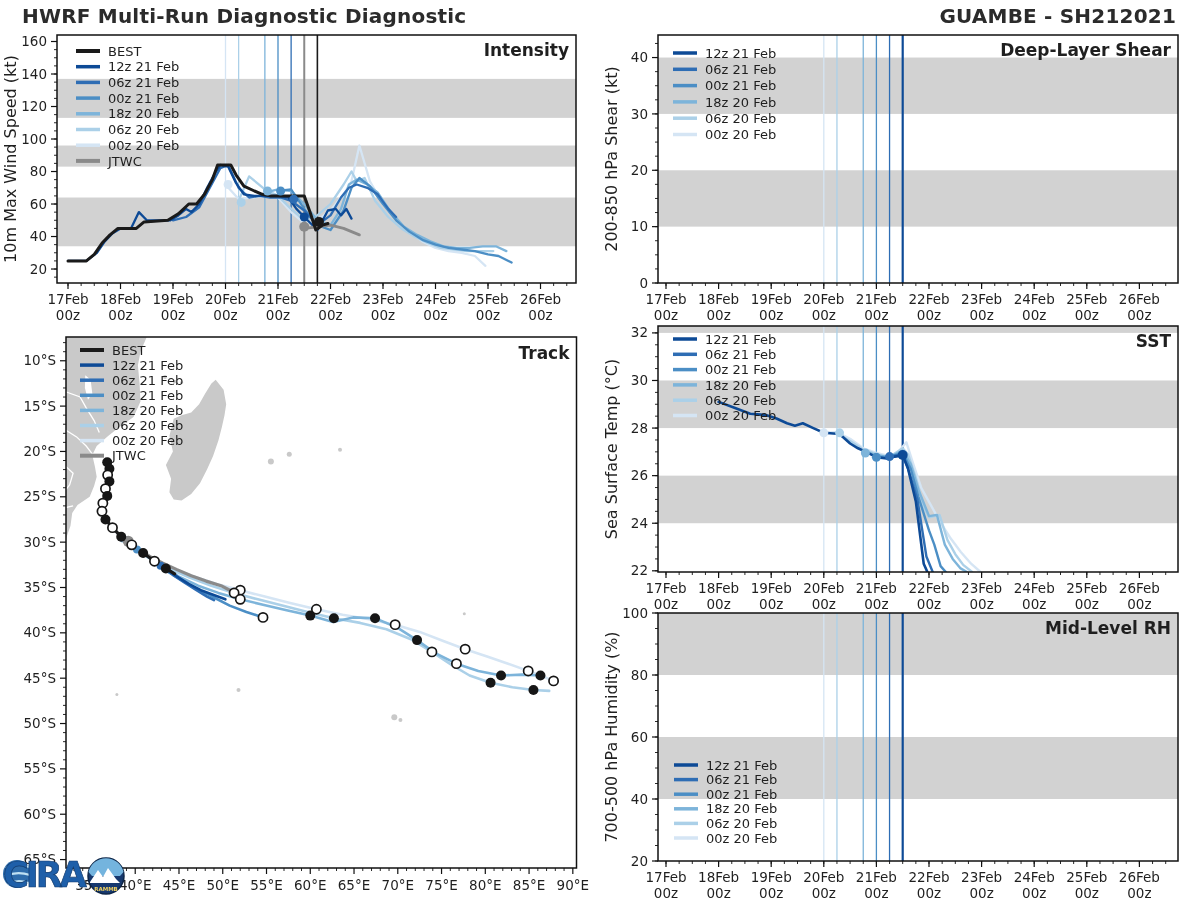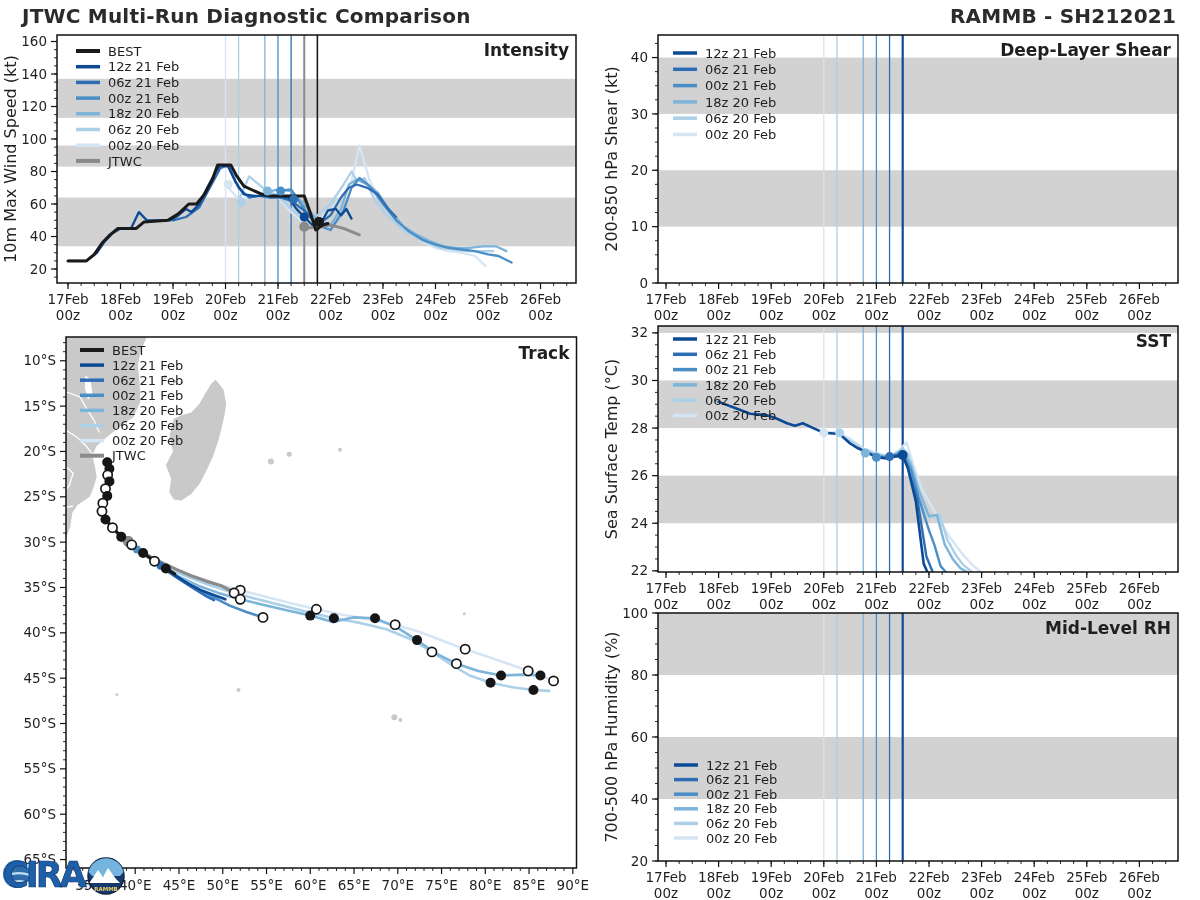--- a/index.html
+++ b/index.html
@@ -9,22 +9,22 @@
   .hdr-left{left:22px;}
   .hdr-right{right:24px;text-align:right;}
   #fig{position:absolute;left:0;top:0;}
   #logo{position:absolute;left:2px;top:850px;}
   svg text{font-family:"DejaVu Sans",sans-serif;}
 </style>
 </head>
 <body>
 
 <div id="app">
-  <div class="hdr hdr-left">JTWC Multi-Run Diagnostic Comparison</div>
-  <div class="hdr hdr-right">RAMMB - SH212021</div>
+  <div class="hdr hdr-left">HWRF Multi-Run Diagnostic Diagnostic</div>
+  <div class="hdr hdr-right">GUAMBE - SH212021</div>
 
   <svg id="fig" width="1200" height="900" viewBox="0 0 1200 900">
       <g>
         <clipPath id="clip-intensity">
           <rect x="57" y="35" width="519" height="248"></rect>
         </clipPath>
         <g clip-path="url(#clip-intensity)">
           <rect x="57" y="197.51638269986896" width="519" height="48.754914809960695" fill="#d2d2d2"></rect>
           <rect x="57" y="145.5111402359109" width="519" height="21.12712975098296" fill="#d2d2d2"></rect>
           <rect x="57" y="78.8794233289646" width="519" height="39.00393184796856" fill="#d2d2d2"></rect>

